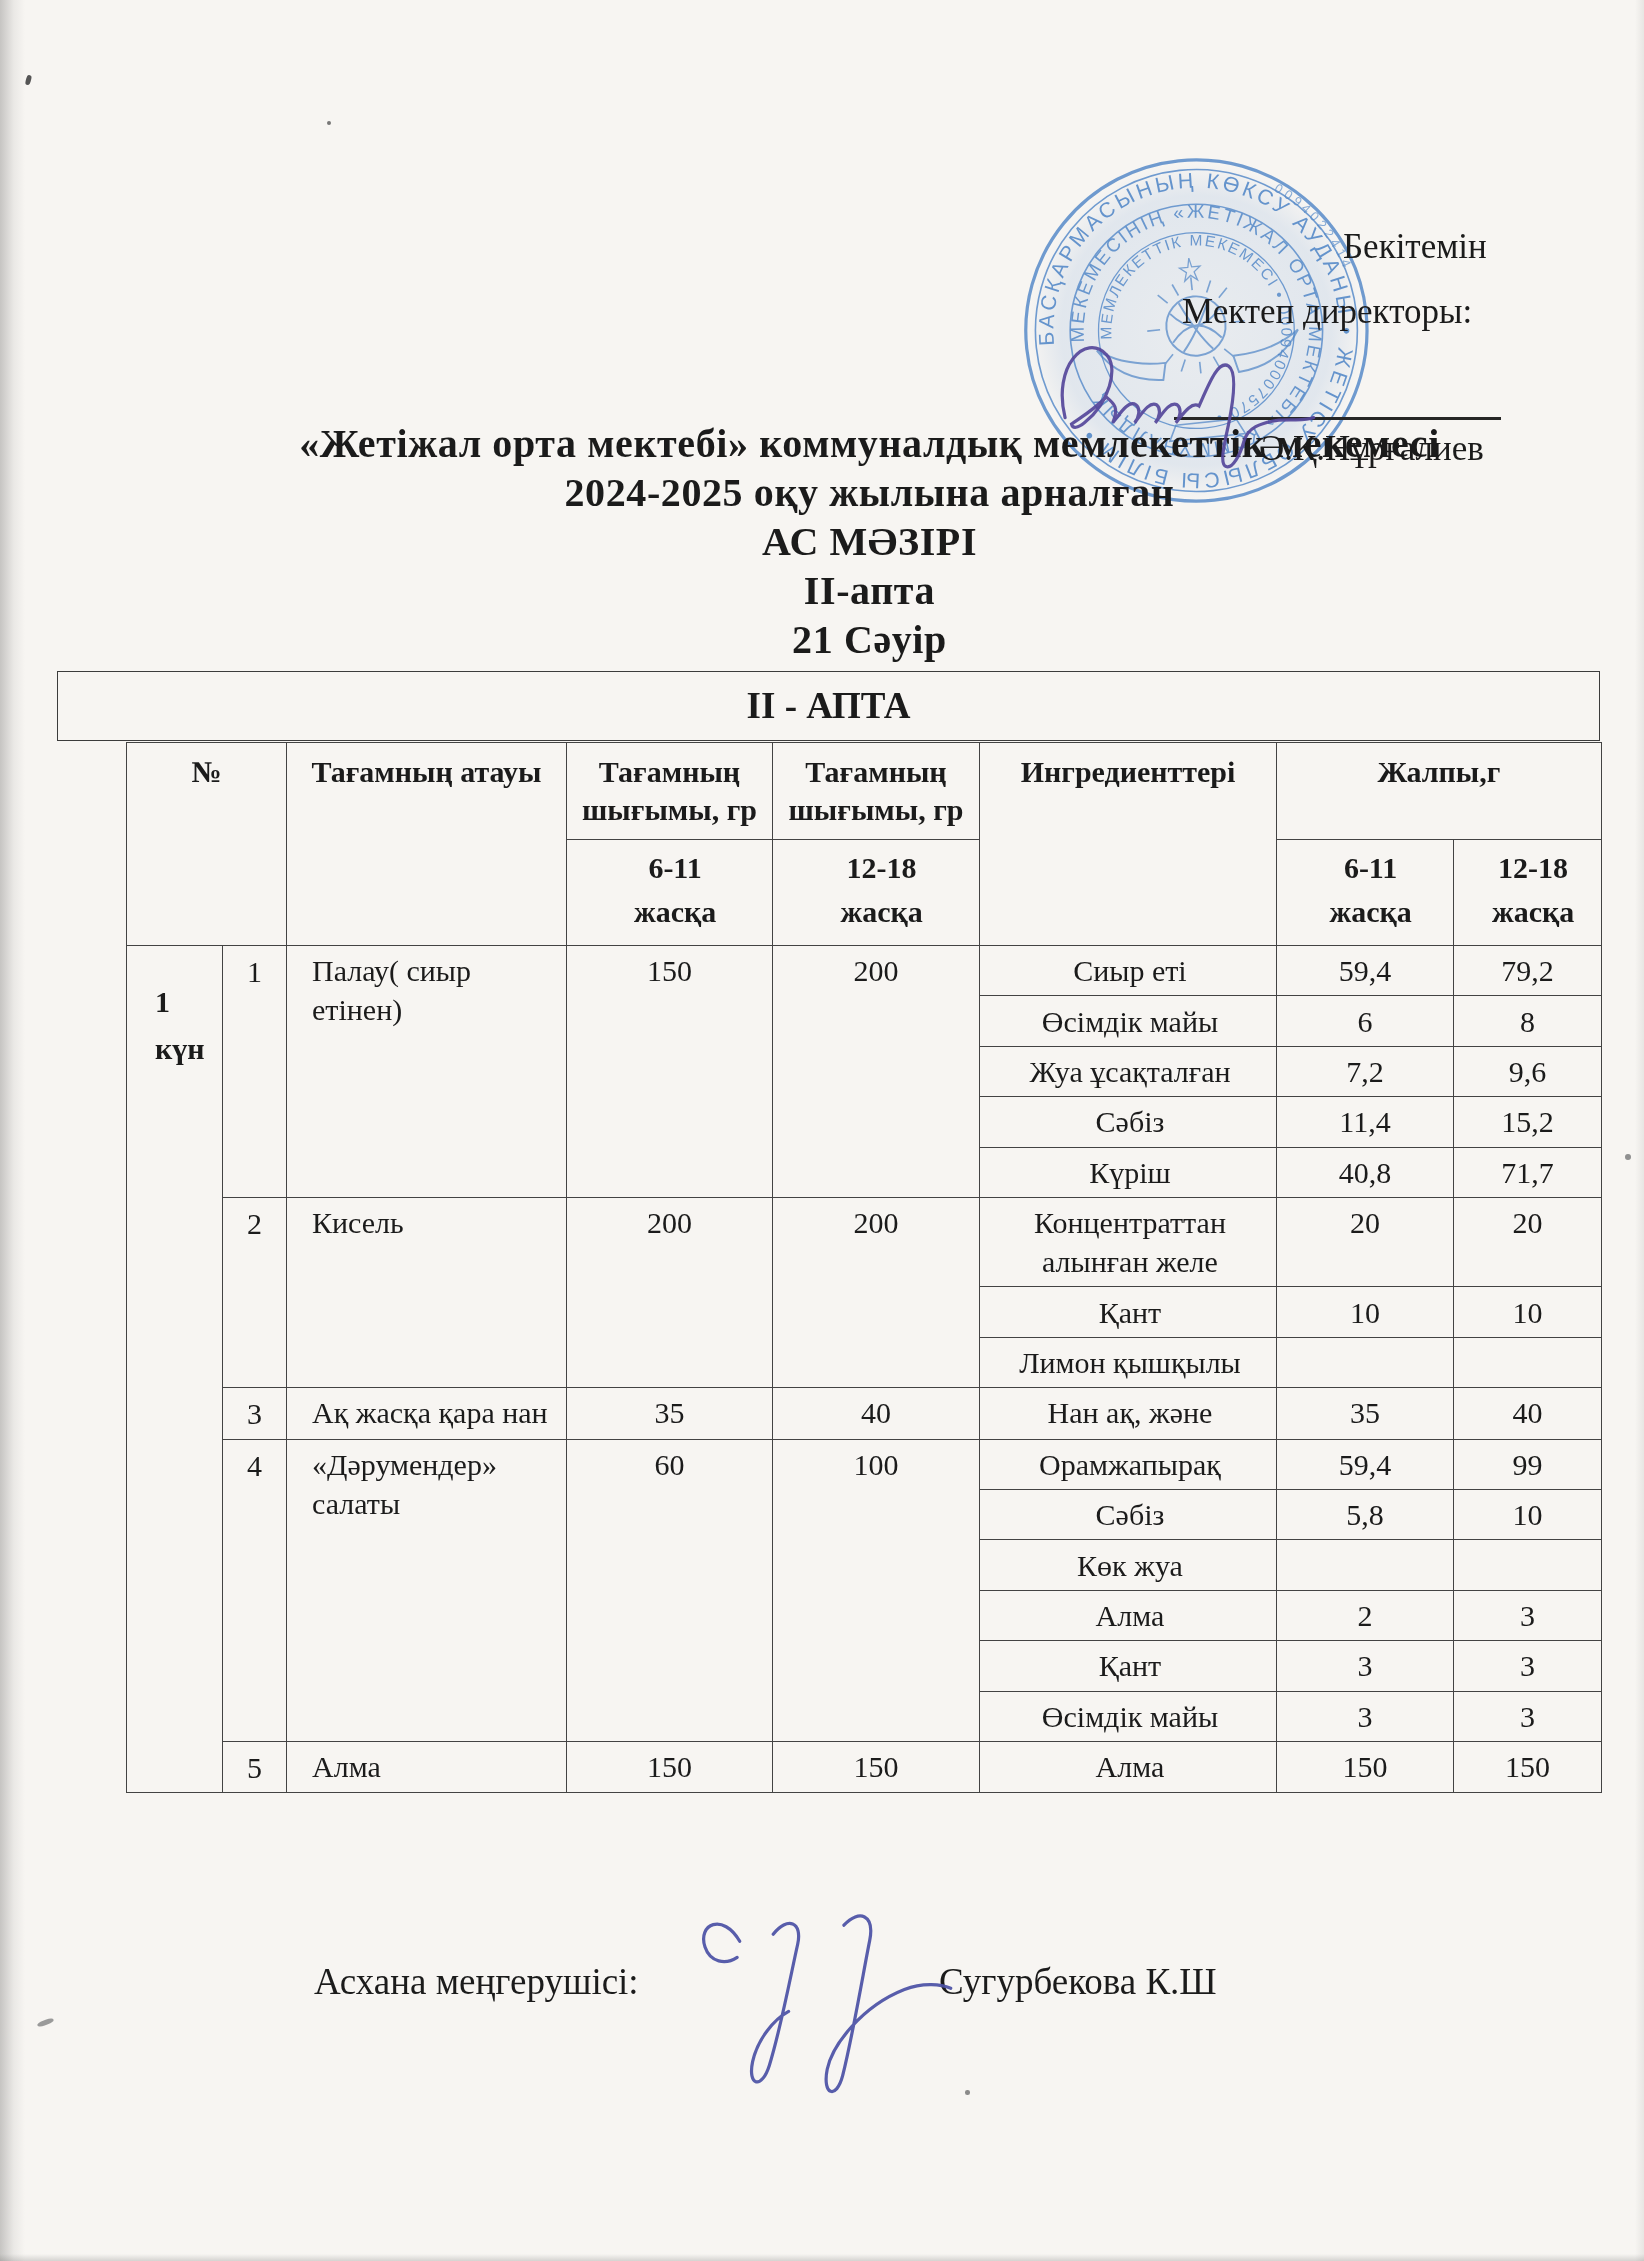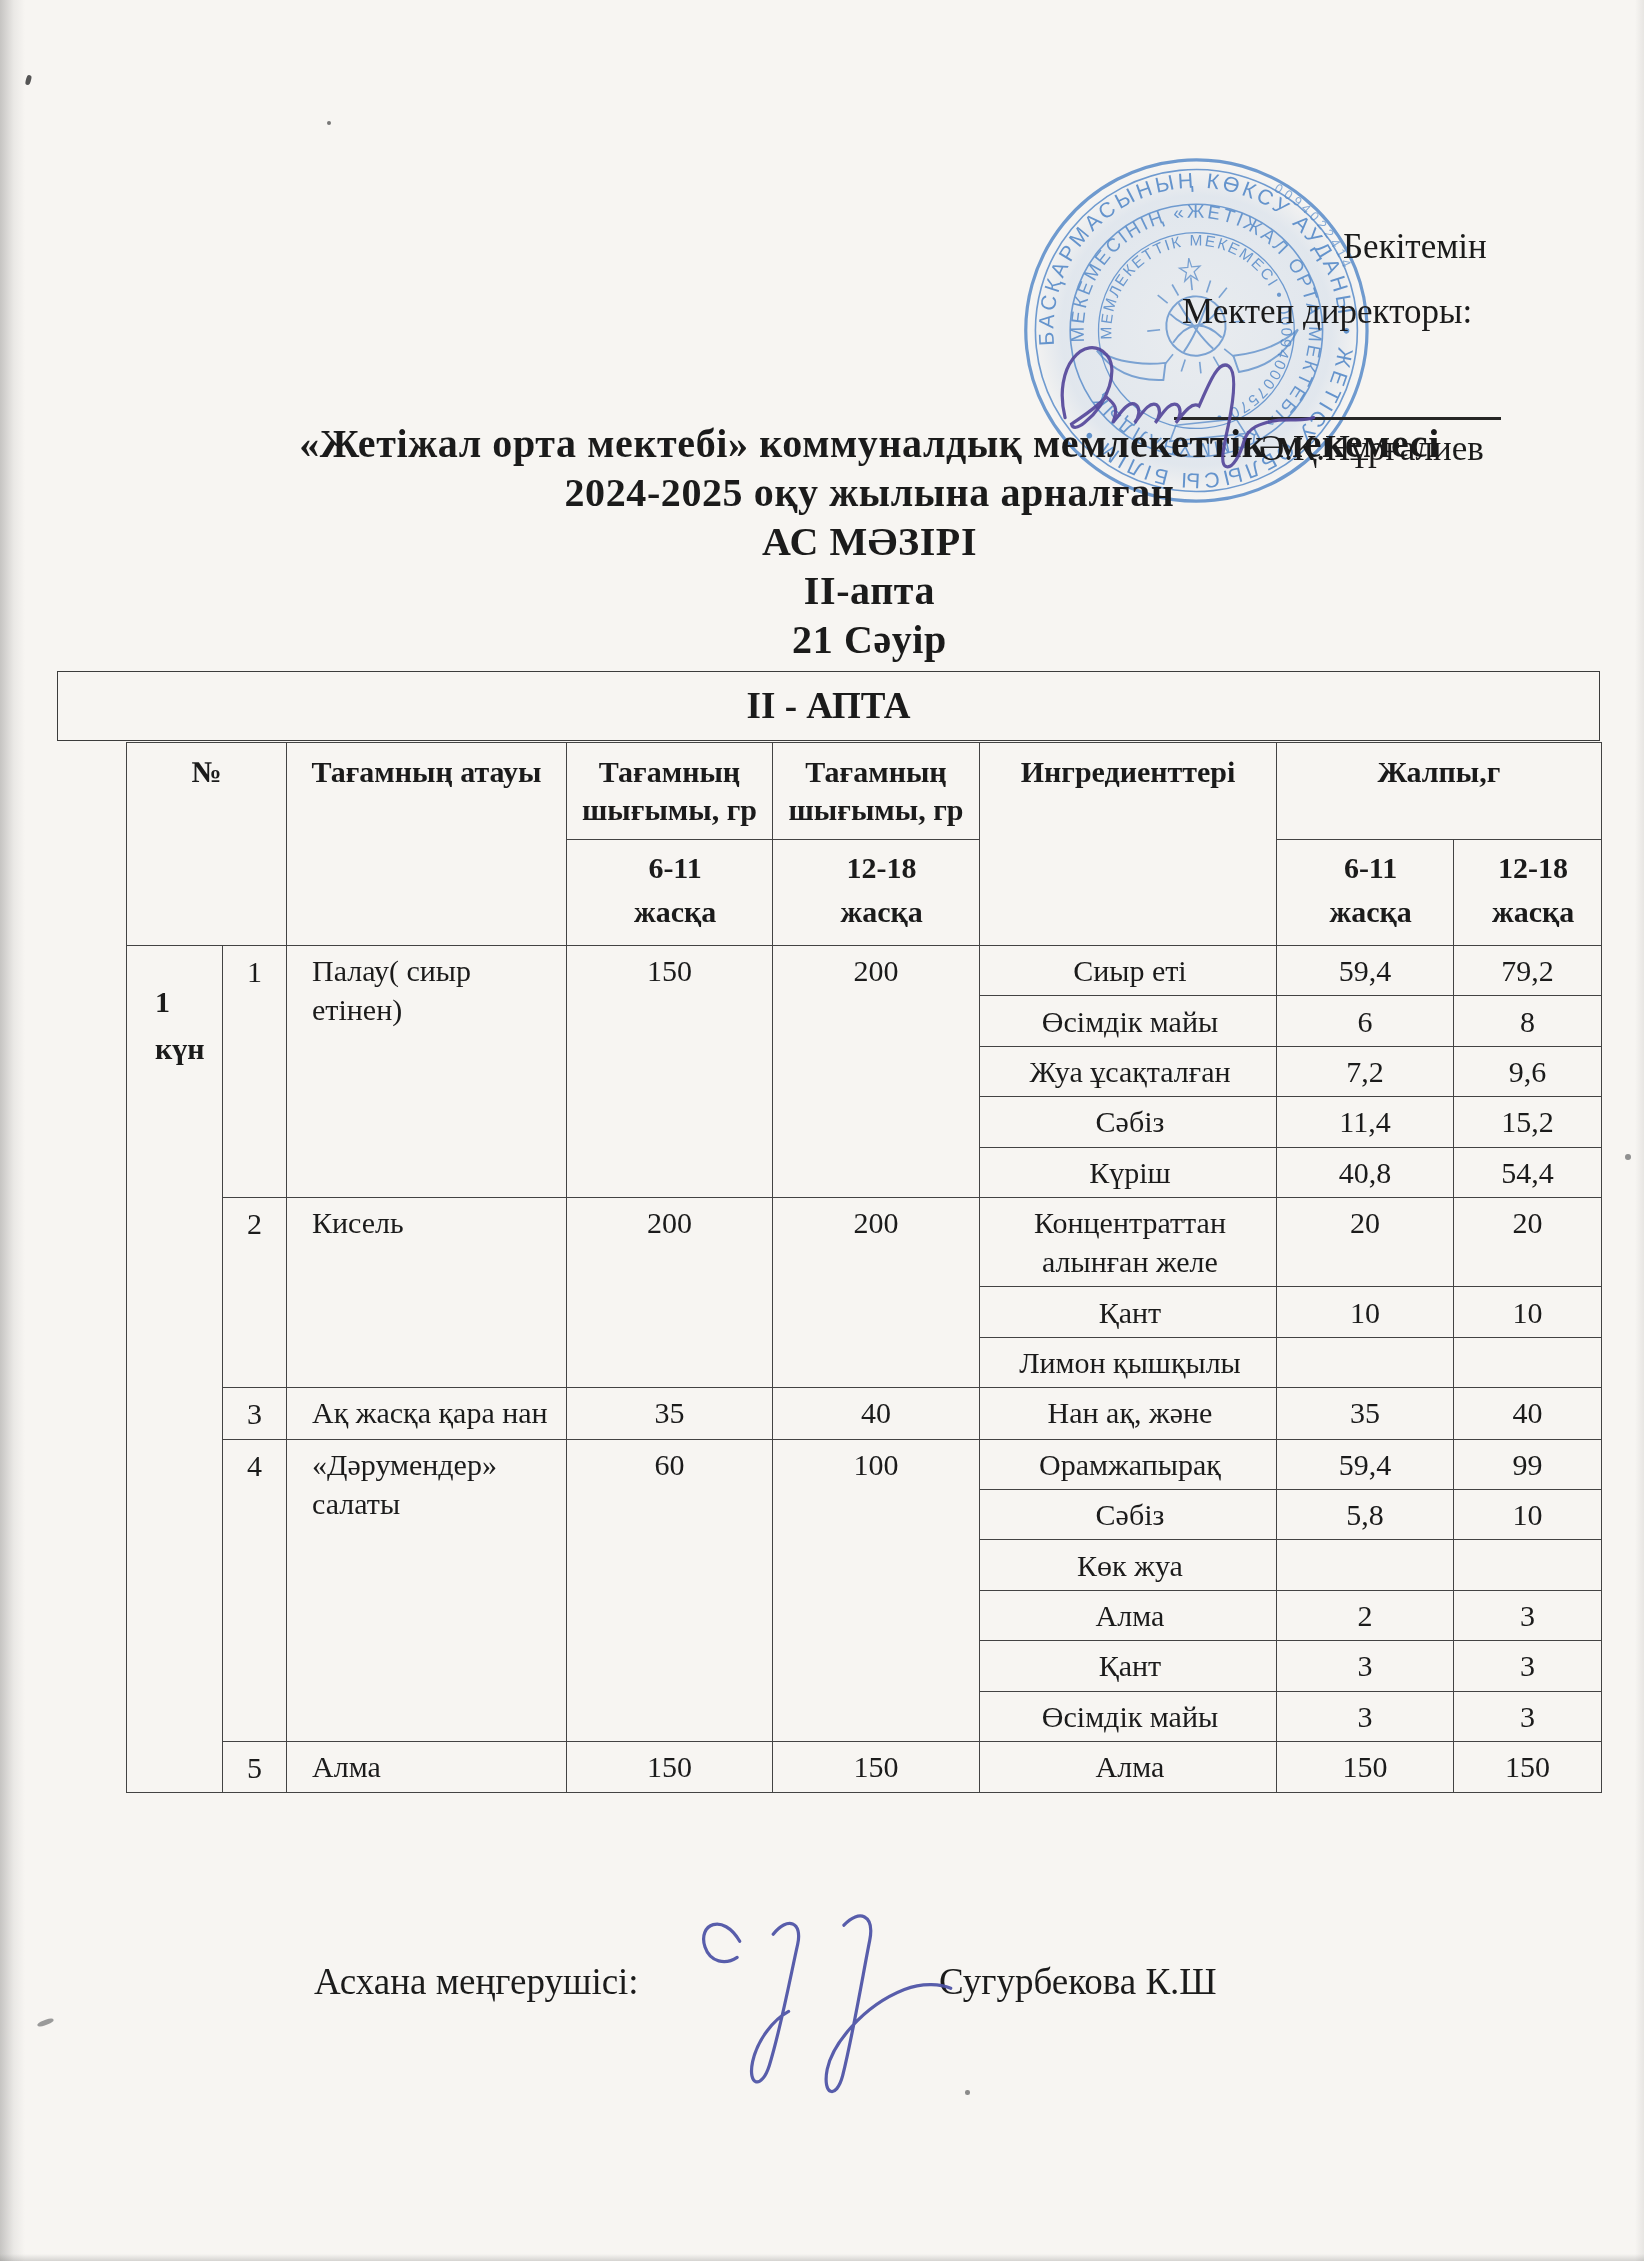--- a/index.html
+++ b/index.html
@@ -233,21 +233,21 @@
           <td class="c-val">9,6</td>
         </tr>
         <tr>
           <td class="c-ing">Сәбіз</td>
           <td class="c-val">11,4</td>
           <td class="c-val">15,2</td>
         </tr>
         <tr>
           <td class="c-ing">Күріш</td>
           <td class="c-val">40,8</td>
-          <td class="c-val">54,4</td>
+          <td class="c-val">71,7</td>
         </tr>
         <tr>
           <td class="c-num" rowspan="3">2</td>
           <td class="c-name" rowspan="3">Кисель</td>
           <td class="c-val" rowspan="3">200</td>
           <td class="c-val" rowspan="3">200</td>
           <td class="c-ing">Концентраттан алынған желе</td>
           <td class="c-val">20</td>
           <td class="c-val">20</td>
         </tr>

